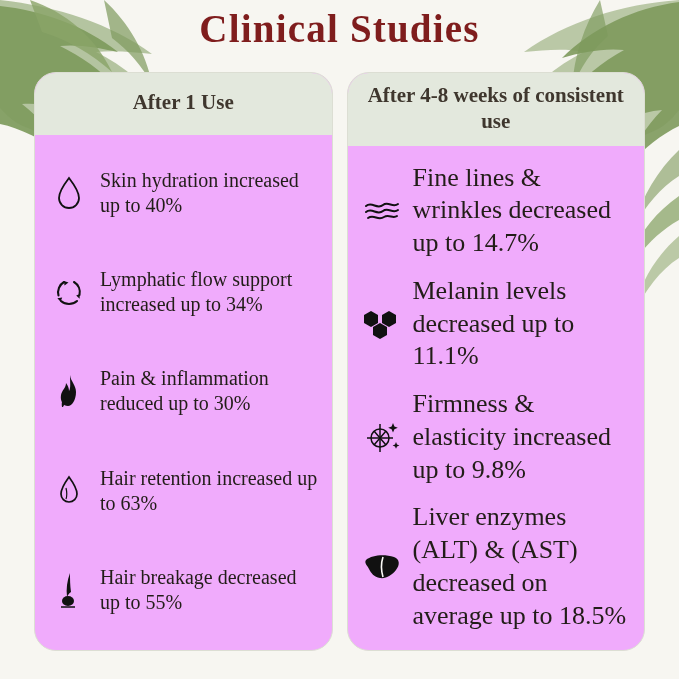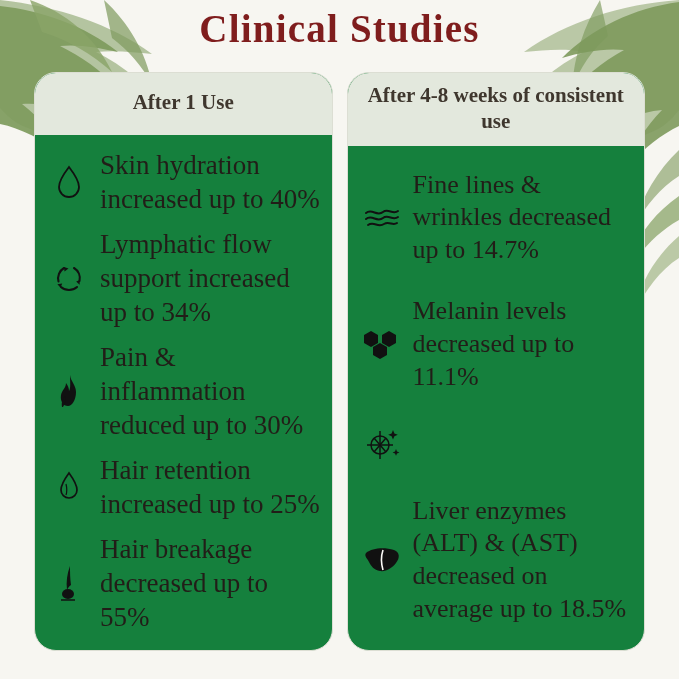--- a/index.html
+++ b/index.html
@@ -41,21 +41,21 @@
     top: 72px;
     left: 34px;
     right: 34px;
     bottom: 28px;
     display: flex;
     gap: 14px;
     z-index: 2;
   }
   .card {
     flex: 1 1 0;
-    background: #15803d;
+    background: #f0abfc;
     border: 1px solid #dcded3;
     border-radius: 22px;
     overflow: hidden;
     display: flex;
     flex-direction: column;
   }
   .card-head {
     background: #e3e8dd;
     text-align: center;
     font-weight: bold;
@@ -83,21 +83,21 @@
   .item-icon {
     width: 40px;
     min-width: 40px;
     height: 44px;
     display: flex;
     align-items: center;
     justify-content: center;
     color: #111;
   }
   .item-text {
-    font-size: 27px;
+    font-size: 20px;
     line-height: 1.26;
     color: #221d18;
   }
   .col-right .item-text { font-size: 26px; }
 </style>
 </head>
 <body>
 
 <div class="leaf-layer">
   <svg width="679" height="679" viewBox="0 0 679 679">
@@ -167,21 +167,21 @@
         <span class="item-text">Pain &amp; inflammation reduced up to 30%</span>
       </div>
 
       <div class="item">
         <span class="item-icon">
           <svg width="24" height="34" viewBox="0 0 24 34">
             <path d="M12 3 C12 3 4 14 4 20 a8 8 0 0 0 16 0 C20 14 12 3 12 3 Z" fill="none" stroke="#111" stroke-width="1.7"></path>
             <path d="M9 14 C10 18 10 22 9 25" fill="none" stroke="#111" stroke-width="1.2"></path>
           </svg>
         </span>
-        <span class="item-text">Hair retention increased up to 25%</span>
+        <span class="item-text">Hair retention increased up to 63%</span>
       </div>
 
       <div class="item">
         <span class="item-icon">
           <svg width="24" height="38" viewBox="0 0 24 38">
             <path d="M13 2 C10 10 9 18 10 26 C11 24 12 22 14 21 C13 14 13 8 13 2 Z" fill="#111"></path>
             <ellipse cx="11" cy="30" rx="6" ry="5" fill="#111"></ellipse>
             <path d="M4 36 h14" stroke="#111" stroke-width="1.6" fill="none"></path>
           </svg>
         </span>
@@ -228,20 +228,21 @@
               <circle cx="17" cy="20" r="9"></circle>
               <path d="M17 6 v28 M4 20 h26"></path>
               <path d="M11 13 l12 14 M23 13 l-12 14"></path>
             </g>
             <g fill="#111">
               <path d="M30 5 l1.4 3.4 3.4 1.4 -3.4 1.4 -1.4 3.4 -1.4 -3.4 -3.4 -1.4 3.4 -1.4 z"></path>
               <path d="M33 24 l1 2.4 2.4 1 -2.4 1 -1 2.4 -1 -2.4 -2.4 -1 2.4 -1 z"></path>
             </g>
           </svg>
         </span>
+        <span class="item-text">Firmness &amp; elasticity increased up to 9.8%</span>
       </div>
 
 
       <div class="item">
         <span class="item-icon">
           <svg width="40" height="30" viewBox="0 0 40 30">
             <path d="M4 8 C10 3 22 2 32 5 C38 7 38 13 34 18 C30 23 24 27 18 26 C12 25 9 21 7 17 C5 13 2 11 4 8 Z" fill="#111"></path>
             <path d="M21 5 C19 11 19 18 21 25" stroke="#fbfaf7" stroke-width="1.6" fill="none"></path>
           </svg>
         </span>

